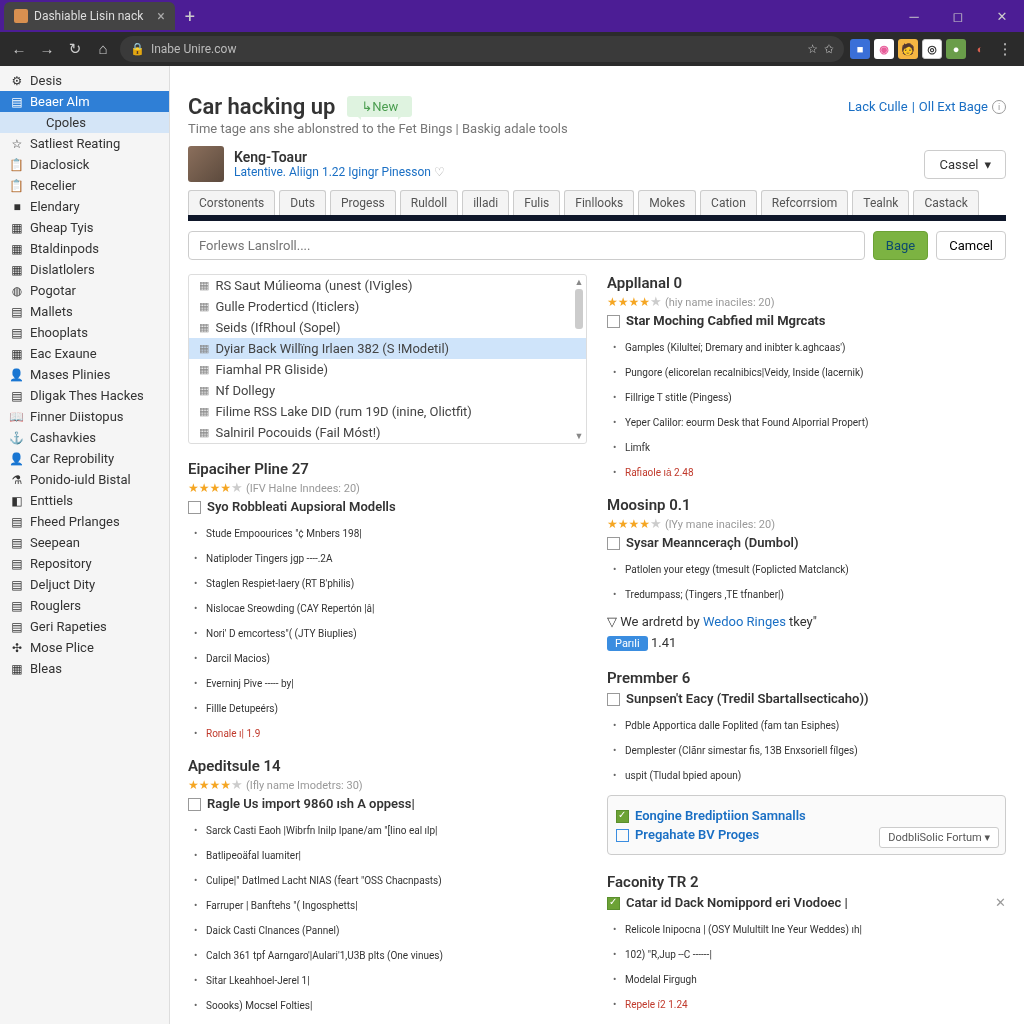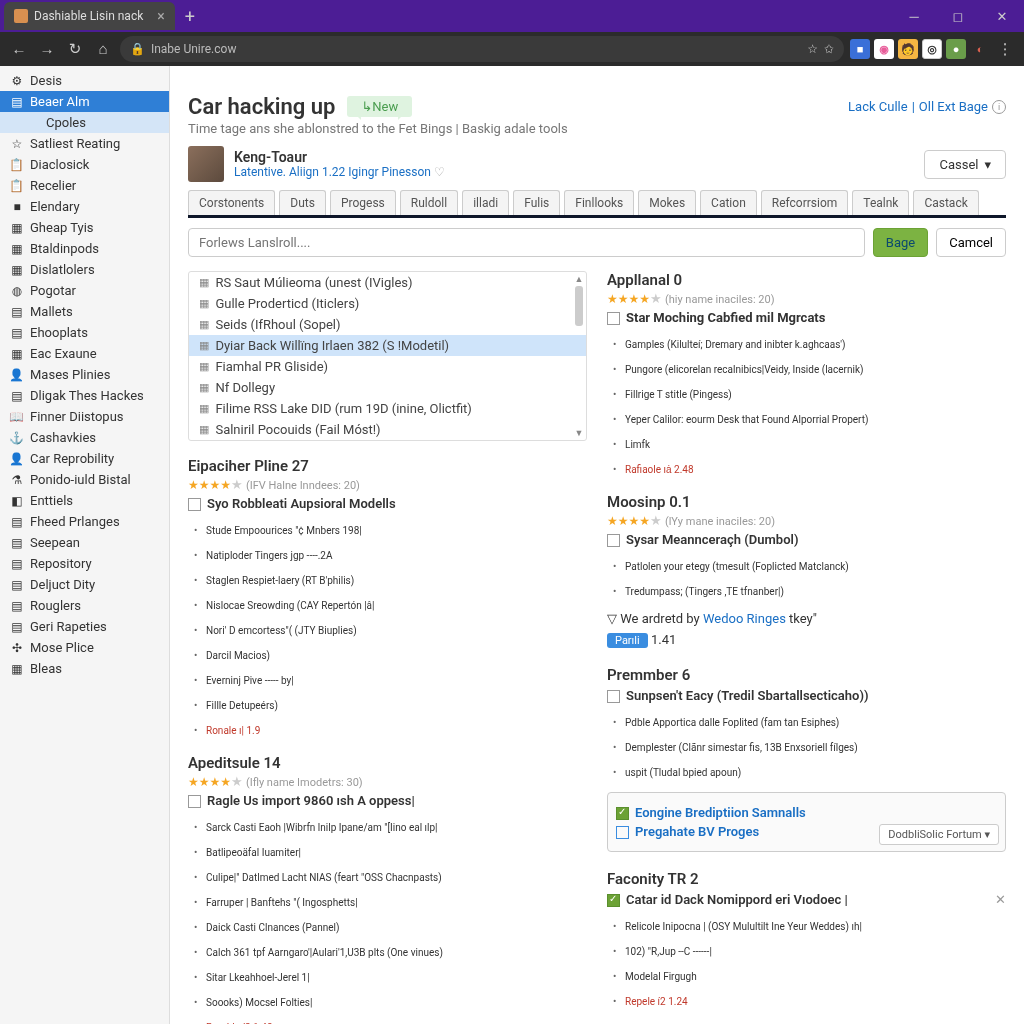--- a/index.html
+++ b/index.html
@@ -31,21 +31,21 @@
 .badge-new::before{content:"";position:absolute;left:-10px;top:0;border:12px solid transparent;border-right-color:#dff3e0}
 .badge-new::after{content:"";position:absolute;right:-10px;top:0;border:12px solid transparent;border-left-color:#dff3e0}
 .hdr-links{margin-left:auto;display:flex;gap:4px;color:#1a6fc4;font-size:13px;align-items:center}
 .subtitle{color:#777;font-size:13px;margin-bottom:10px}
 .author-row{display:flex;align-items:center;gap:10px;margin-bottom:8px}
 .avatar{width:36px;height:36px;background:linear-gradient(135deg,#8b6f5c,#5c4a3d);border-radius:3px}
 .author-name{font-weight:600;font-size:14px}
 .author-sub{color:#1a6fc4;font-size:12px}
 .heart{color:#aaa}
 .dropdown-btn{margin-left:auto;border:1px solid #ccc;padding:6px 14px;border-radius:4px;background:#fff;font-size:13px;display:flex;align-items:center;gap:6px}
-.tabs{display:flex;gap:4px;border-bottom:3px solid #0f172a;margin-bottom:10px}
+.tabs{display:flex;gap:4px;border-bottom:6px solid #0f172a;margin-bottom:10px}
 .tab-btn{padding:5px 10px;border:1px solid #ccc;border-bottom:none;background:#f4f4f4;font-size:12px;border-radius:3px 3px 0 0;color:#555}
 .filter-row{display:flex;gap:8px;margin-bottom:14px}
 .filter-input{flex:1;border:1px solid #ccc;border-radius:4px;padding:6px 10px;font-size:13px;color:#999}
 .btn{padding:6px 12px;border-radius:4px;border:1px solid #ccc;font-size:13px;background:#fff}
 .btn-green{background:#7cb342;color:#0c4a6e;border-color:#6ca235}
 .content-cols{display:flex;gap:20px}
 .col{flex:1}
 .file-list{border:1px solid #ddd;border-radius:3px;margin-bottom:16px;position:relative}
 .file-item{padding:3px 10px;font-size:13px;color:#444;display:flex;align-items:center;gap:6px}
 .file-item.selected{background:#cfe4fa}

